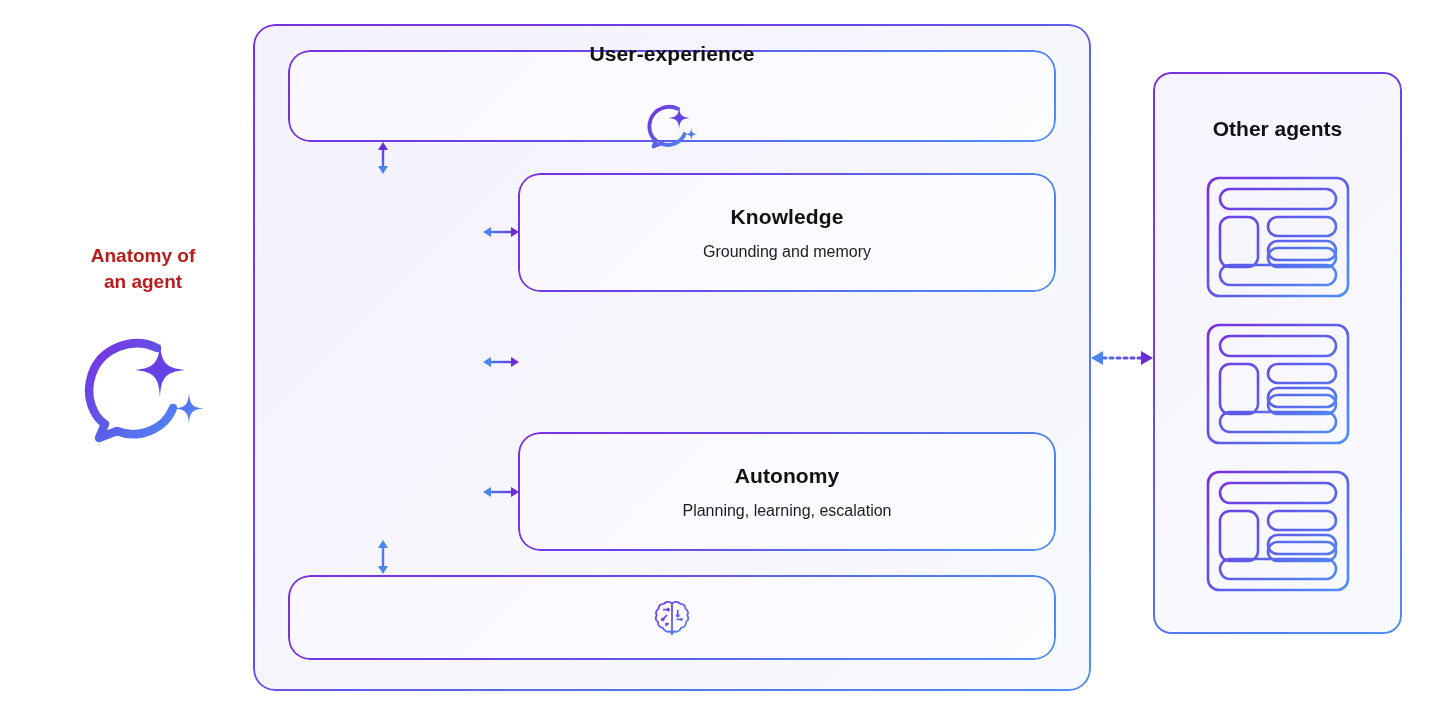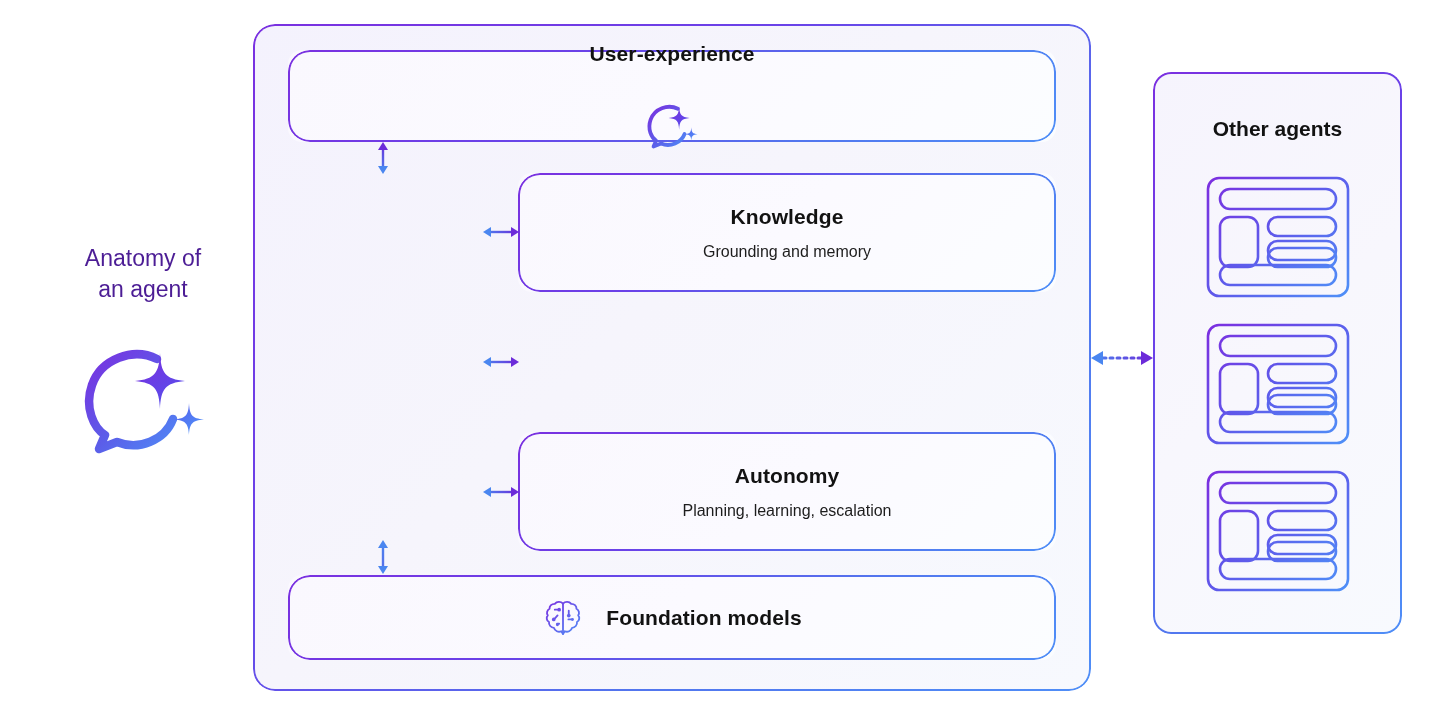--- a/index.html
+++ b/index.html
@@ -8,21 +8,21 @@
     background:#ffffff;
     font-family:"Liberation Sans", sans-serif;
     color:#1a1a1a;
     overflow:hidden;
     position:relative;
   }
   #stage{position:absolute;left:0;top:0;width:1430px;height:716px;}
 
   
   #legend{position:absolute;left:48px;top:243px;width:190px;text-align:center;}
-  #legend .legend-title{font-size:23px;font-weight:400;line-height:1.35;color:#4c1d95;}
+  #legend .legend-title{font-size:19px;font-weight:700;line-height:1.35;color:#b91c1c;}
   #legend .legend-icon{margin-top:40px;display:flex;justify-content:center;}
 
   
   #agent-container{
     position:absolute;left:253px;top:24px;width:838px;height:667px;
     border-radius:22px;
     background:linear-gradient(135deg,#f4f2fd 0%,#f6f5fc 45%,#f7f9fe 100%);
     box-sizing:border-box;
   }
   #agent-container .gborder{
@@ -264,21 +264,20 @@
             </g>
             <g fill="url(#gBrain)">
               <circle cx="19.6" cy="14.5" r="2.1"></circle>
               <circle cx="13.4" cy="25.6" r="2.1"></circle>
               <circle cx="17.6" cy="31.8" r="1.7"></circle>
               <circle cx="30.6" cy="21.2" r="2.1"></circle>
               <circle cx="34.8" cy="25.6" r="1.7"></circle>
             </g>
           </svg>
         </span>
-        <span class="card-title" id="foundation-title">Foundation models</span>
       </div>
     </div>
   </div>
 
   <svg class="arrow" style="left:1091px;top:348px;" width="62" height="20" viewBox="0 0 62 20" xmlns="http://www.w3.org/2000/svg">
     <defs>
       <linearGradient id="arrDot" x1="0" y1="10" x2="62" y2="10" gradientUnits="userSpaceOnUse">
         <stop offset="0" stop-color="#4a86f0"></stop>
           <stop offset="1" stop-color="#6c2bd9"></stop>
       </linearGradient>

